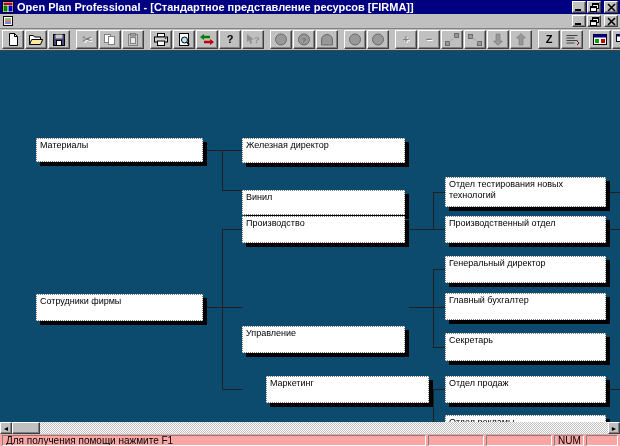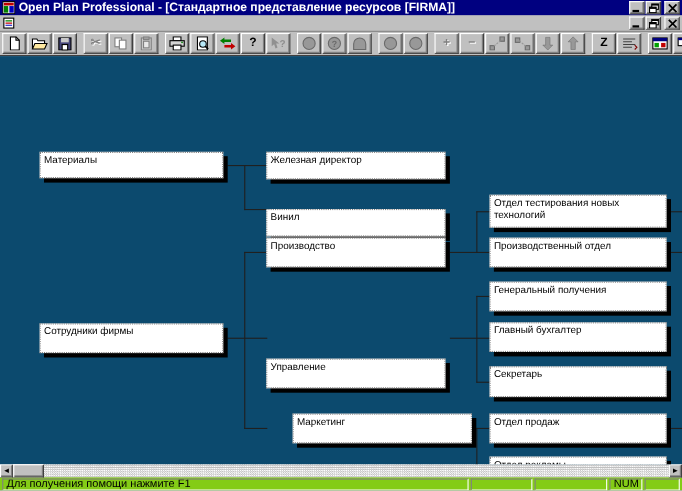--- a/index.html
+++ b/index.html
@@ -42,21 +42,21 @@
     background:repeating-conic-gradient(#fff 0% 25%,#c0c0c0 0% 50%) 0 0/2px 2px;}
   .sb-btn{width:12px;height:12px;background:#c0c0c0;border:1px solid;
     border-color:#fff #404040 #404040 #fff;box-shadow:inset -1px -1px 0 #808080;
     box-sizing:border-box;display:flex;align-items:center;justify-content:center;
     font-size:7px;color:#000;flex:none;line-height:1;}
   .sb-track{flex:1;position:relative;}
   .sb-thumb{position:absolute;left:0;top:0;width:28px;height:12px;background:#c0c0c0;
     border:1px solid;border-color:#fff #404040 #404040 #fff;
     box-shadow:inset -1px -1px 0 #808080;box-sizing:border-box;}
   
-  .statusbar{height:13px;background:#84cc16;display:flex;align-items:stretch;
+  .statusbar{height:13px;background:#fca5a5;display:flex;align-items:stretch;
     gap:2px;padding:1px 2px 1px 2px;box-sizing:border-box;}
   .panel{border:1px solid;border-color:#808080 #fff #fff #808080;
     font-size:10px;line-height:10px;color:#000;padding:0 3px;box-sizing:border-box;
     white-space:nowrap;overflow:hidden;}
   .panel.main{flex:1;}
   .panel.p2{width:56px;flex:none;}
   .panel.p3{width:66px;flex:none;}
   .panel.num{width:30px;flex:none;text-align:center;}
   .panel.p5{width:32px;flex:none;}
   svg{display:block;}
@@ -353,21 +353,21 @@
       <div class="connector" style="left: 610px; top: 338px; width: 10px; height: 1px;"></div>
       <div class="node" style="left: 36px; top: 87px; width: 167px; height: 24px;"><span>Материалы</span></div>
       <div class="node" style="left: 242px; top: 87px; width: 163px; height: 25px;"><span>Железная директор</span></div>
       <div class="node" style="left: 242px; top: 127px; width: 163px; height: 25px; margin-top: 12px;"><span>Винил</span></div>
       <div class="node" style="left: 242px; top: 165px; width: 163px; height: 27px;"><span>Производство</span></div>
       <div class="node" style="left: 36px; top: 243px; width: 167px; height: 27px;"><span>Сотрудники фирмы</span></div>
       <div class="node" style="left: 242px; top: 243px; width: 163px; height: 27px; margin-top: 32px;"><span>Управление</span></div>
       <div class="node" style="left: 242px; top: 325px; width: 163px; height: 27px; margin-left: 24px;"><span>Маркетинг</span></div>
       <div class="node" style="left: 445px; top: 126px; width: 161px; height: 30px;"><span>Отдел тестирования новых технологий</span></div>
       <div class="node" style="left: 445px; top: 165px; width: 161px; height: 27px;"><span>Производственный отдел</span></div>
-      <div class="node" style="left: 445px; top: 205px; width: 161px; height: 27px;"><span>Генеральный получения</span></div>
+      <div class="node" style="left: 445px; top: 205px; width: 161px; height: 27px;"><span>Генеральный директор</span></div>
       <div class="node" style="left: 445px; top: 242px; width: 161px; height: 27px;"><span>Главный бухгалтер</span></div>
       <div class="node" style="left: 445px; top: 282px; width: 161px; height: 28px;"><span>Секретарь</span></div>
       <div class="node" style="left: 445px; top: 325px; width: 161px; height: 27px;"><span>Отдел продаж</span></div>
       <div class="node" style="left: 445px; top: 364px; width: 161px; height: 28px;"><span>Отдел рекламы</span></div>
     </div>
 
   <div class="hscroll">
     <div class="sb-btn">
         <span>◄</span>
       </div>

